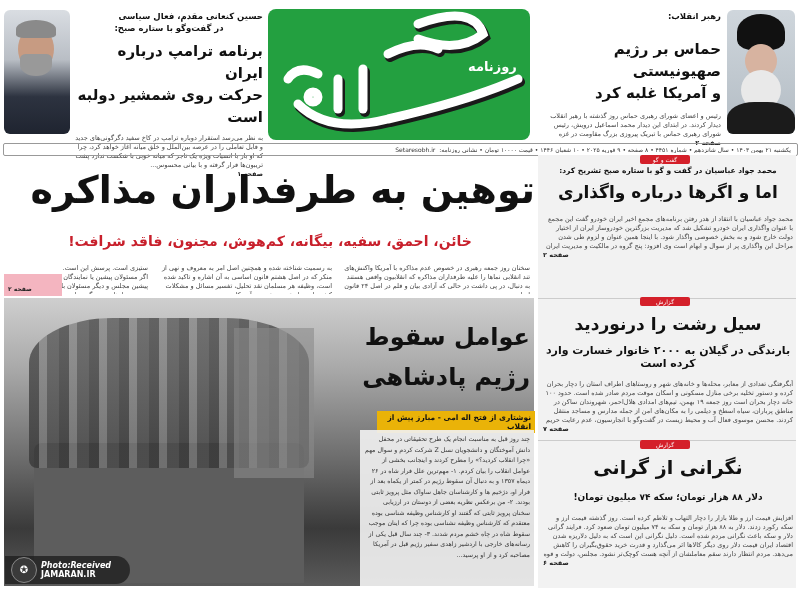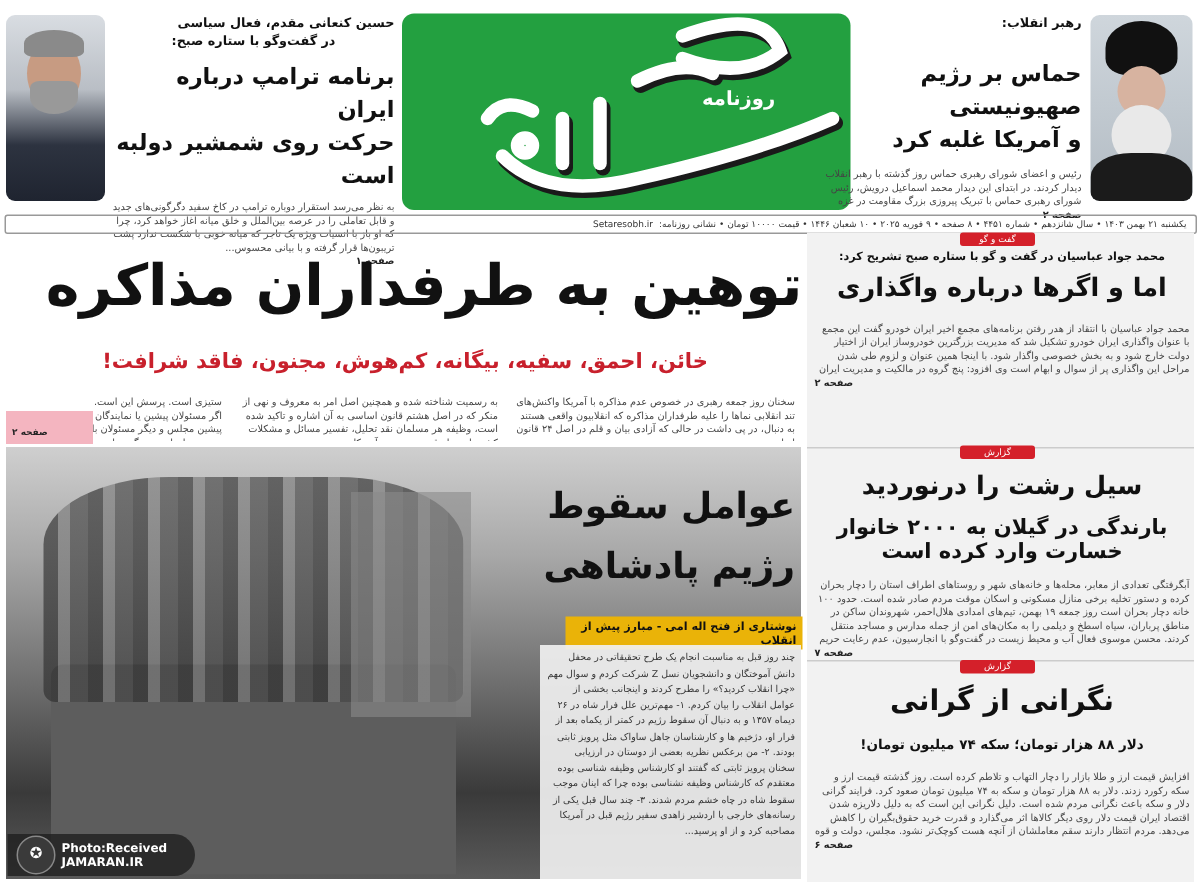--- a/index.html
+++ b/index.html
@@ -23,21 +23,21 @@
 </div>
 <div class="abs rtl" style="left:75px;top:10px;width:188px;">
   <div style="font-size:8.5px;font-weight:bold;line-height:12px;">حسین کنعانی مقدم، فعال سیاسی</div>
   <div style="font-size:8.5px;font-weight:bold;line-height:12px;text-align:center;">در گفت‌وگو با ستاره صبح:</div>
   <div class="headline" style="font-size:15px;line-height:22px;margin-top:6px;">برنامه ترامپ درباره ایران</div>
   <div class="headline" style="font-size:15px;line-height:22px;">حرکت روی شمشیر دولبه است</div>
   <div class="body-txt" style="margin-top:6px;height:36px;overflow:hidden;">به نظر می‌رسد استقرار دوباره ترامپ در کاخ سفید دگرگونی‌های جدید و قابل تعاملی را در عرصه بین‌الملل و خلق میانه آغاز خواهد کرد، چرا که او باز با انسیات ویژه یک تاجر که میانه خوبی با شکست ندارد پشت تریبون‌ها قرار گرفته و با بیانی محسوس...</div>
   <div class="page-ref">صفحه ۱</div>
 </div>
 
-<div class="abs" style="left:268px;top:9px;width:262px;height:131px;background:#23a040;border-radius:8px;overflow:hidden;padding-left:37px;">
+<div class="abs" style="left:268px;top:9px;width:262px;height:131px;background:#23a040;border-radius:8px;overflow:hidden;">
   <svg width="262" height="131" viewBox="0 0 262 131">
     <g fill="none" stroke="#1a1a1a" stroke-width="10" stroke-linecap="round">
       <path d="M30 95 Q60 125 120 110 Q200 92 250 70" transform="translate(2,3)"></path>
       <path d="M70 70 L70 100" transform="translate(2,3)"></path>
       <path d="M95 60 L95 100" transform="translate(2,3)"></path>
       <path d="M120 45 Q150 30 170 40" transform="translate(2,3)"></path>
       <path d="M150 15 Q205 -5 215 25 Q190 45 150 30" transform="translate(2,3)"></path>
     </g>
     <g fill="none" stroke="#ffffff" stroke-width="9" stroke-linecap="round">
       <path d="M30 95 Q60 125 120 110 Q200 92 250 70"></path>
@@ -88,40 +88,40 @@
 </div>
 
 <div class="abs rtl headline" style="left:330px;top:320px;width:200px;font-size:24px;line-height:34px;font-weight:900;">عوامل سقوط</div>
 <div class="abs rtl headline" style="left:330px;top:360px;width:200px;font-size:24px;line-height:34px;font-weight:900;">رژیم پادشاهی</div>
 <div class="abs rtl" style="left:377px;top:411px;width:150px;background:#eab308;font-size:7.5px;font-weight:bold;padding:2px 4px;">نوشتاری از فتح اله امی - مبارز پیش از انقلاب</div>
 <div class="abs rtl body-txt" style="left:360px;top:430px;width:166px;height:148px;background:rgba(240,240,240,0.92);padding:4px;overflow:hidden;font-size:6.3px;line-height:10.5px;color:#333;">چند روز قبل به مناسبت انجام یک طرح تحقیقاتی در محفل دانش آموختگان و دانشجویان نسل Z شرکت کردم و سوال مهم «چرا انقلاب کردید؟» را مطرح کردند و اینجانب بخشی از عوامل انقلاب را بیان کردم. ۱- مهم‌ترین علل فرار شاه در ۲۶ دیماه ۱۳۵۷ و به دنبال آن سقوط رژیم در کمتر از یکماه بعد از فرار او، دژخیم ها و کارشناسان جاهل ساواک مثل پرویز ثابتی بودند. ۲- من برعکس نظریه بعضی از دوستان در ارزیابی سخنان پرویز ثابتی که گفتند او کارشناس وظیفه شناسی بوده معتقدم که کارشناس وظیفه نشناسی بوده چرا که اینان موجب سقوط شاه در چاه خشم مردم شدند. ۳- چند سال قبل یکی از رسانه‌های خارجی با اردشیر زاهدی سفیر رژیم قبل در آمریکا مصاحبه کرد و از او پرسید...</div>
 
 <div class="abs" style="left:5px;top:556px;width:125px;height:28px;background:rgba(30,30,30,0.78);border-radius:0 14px 14px 0;display:flex;align-items:center;">
   <div style="width:24px;height:24px;border-radius:50%;background:#3a3a3a;border:1px solid #888;margin:0 4px 0 6px;color:#fff;font-size:10px;text-align:center;line-height:24px;">✪</div>
   <div>
-    <div style="color:#fff;font-size:8px;font-weight:bold;">Photo:Received</div>
+    <div style="color:#fff;font-size:8px;font-weight:bold;font-style:italic;">Photo:Received</div>
     <div style="color:#fff;font-size:8px;font-weight:bold;">JAMARAN.IR</div>
   </div>
 </div>
 
 <div class="abs" style="left:538px;top:155px;width:258px;height:433px;background:#f2f2f2;"></div>
 
 <div class="abs red-tag" style="left:640px;top:155px;width:50px;">گفت و گو</div>
 <div class="abs rtl" style="left:543px;top:166px;width:250px;">
   <div style="font-size:7.5px;font-weight:bold;text-align:center;">محمد جواد عباسیان در گفت و گو با ستاره صبح تشریح کرد:</div>
   <div class="headline" style="font-size:17px;line-height:26px;text-align:center;margin-top:4px;">اما و اگرها درباره واگذاری</div>
   <div class="body-txt" style="margin-top:10px;height:36px;overflow:hidden;">محمد جواد عباسیان با انتقاد از هدر رفتن برنامه‌های مجمع اخیر ایران خودرو گفت این مجمع با عنوان واگذاری ایران خودرو تشکیل شد که مدیریت بزرگترین خودروساز ایران از اختیار دولت خارج شود و به بخش خصوصی واگذار شود. با اینجا همین عنوان و لزوم طی شدن مراحل این واگذاری پر از سوال و ابهام است وی افزود: پنج گروه در مالکیت و مدیریت ایران خودرو سهیم هستند دولت، شرکت‌های وابسته به دولت و شرکت‌های وابسته...</div>
   <div class="page-ref" style="text-align:left;">صفحه ۲</div>
 </div>
 
 <div class="abs" style="left:538px;top:298px;width:258px;height:1px;background:#ccc;"></div>
 <div class="abs red-tag" style="left:640px;top:297px;width:50px;">گزارش</div>
 <div class="abs rtl" style="left:543px;top:310px;width:250px;">
   <div class="headline" style="font-size:17px;line-height:28px;text-align:center;">سیل رشت را درنوردید</div>
-  <div style="font-size:14px;font-weight:bold;text-align:center;margin-top:6px;">بارندگی در گیلان به ۲۰۰۰ خانوار خسارت وارد کرده است</div>
+  <div style="font-size:11px;font-weight:bold;text-align:center;margin-top:6px;">بارندگی در گیلان به ۲۰۰۰ خانوار خسارت وارد کرده است</div>
   <div class="body-txt" style="margin-top:10px;height:45px;overflow:hidden;">آبگرفتگی تعدادی از معابر، محله‌ها و خانه‌های شهر و روستاهای اطراف استان را دچار بحران کرده و دستور تخلیه برخی منازل مسکونی و اسکان موقت مردم صادر شده است. حدود ۱۰۰ خانه دچار بحران است روز جمعه ۱۹ بهمن، تیم‌های امدادی هلال‌احمر، شهروندان ساکن در مناطق پرباران، سیاه اسطخ و دیلمی را به مکان‌های امن از جمله مدارس و مساجد منتقل کردند. محسن موسوی فعال آب و محیط زیست در گفت‌وگو با انجارسیون، عدم رعایت حریم رودخانه‌ها و ورود فاضلاب به آنها را در کنار نبود زهکشی مناسب از جمله دلایل این شرایط می‌داند. گوهررود و زرجوب، دو رودخانه هستند که از...</div>
   <div class="page-ref" style="text-align:left;">صفحه ۷</div>
 </div>
 
 <div class="abs" style="left:538px;top:440px;width:258px;height:1px;background:#ccc;"></div>
 <div class="abs red-tag" style="left:640px;top:440px;width:50px;">گزارش</div>
 <div class="abs rtl" style="left:543px;top:452px;width:250px;">
   <div class="headline" style="font-size:19px;line-height:30px;text-align:center;">نگرانی از گرانی</div>
   <div style="font-size:9px;font-weight:bold;text-align:center;margin-top:10px;">دلار ۸۸ هزار تومان؛ سکه ۷۴ میلیون تومان!</div>
   <div class="body-txt" style="margin-top:12px;height:45px;overflow:hidden;">افزایش قیمت ارز و طلا بازار را دچار التهاب و تلاطم کرده است. روز گذشته قیمت ارز و سکه رکورد زدند. دلار به ۸۸ هزار تومان و سکه به ۷۴ میلیون تومان صعود کرد. فرایند گرانی دلار و سکه باعث نگرانی مردم شده است. دلیل نگرانی این است که به دلیل دلاریزه شدن اقتصاد ایران قیمت دلار روی دیگر کالاها اثر می‌گذارد و قدرت خرید حقوق‌بگیران را کاهش می‌دهد. مردم انتظار دارند سقم معاملشان از آنچه هست کوچک‌تر نشود. مجلس، دولت و قوه قضاییه چه پاسخی برای گرانی دارند؟ کارشناسان بر این باورند که در ماه جاری و ماه آینده...</div>

